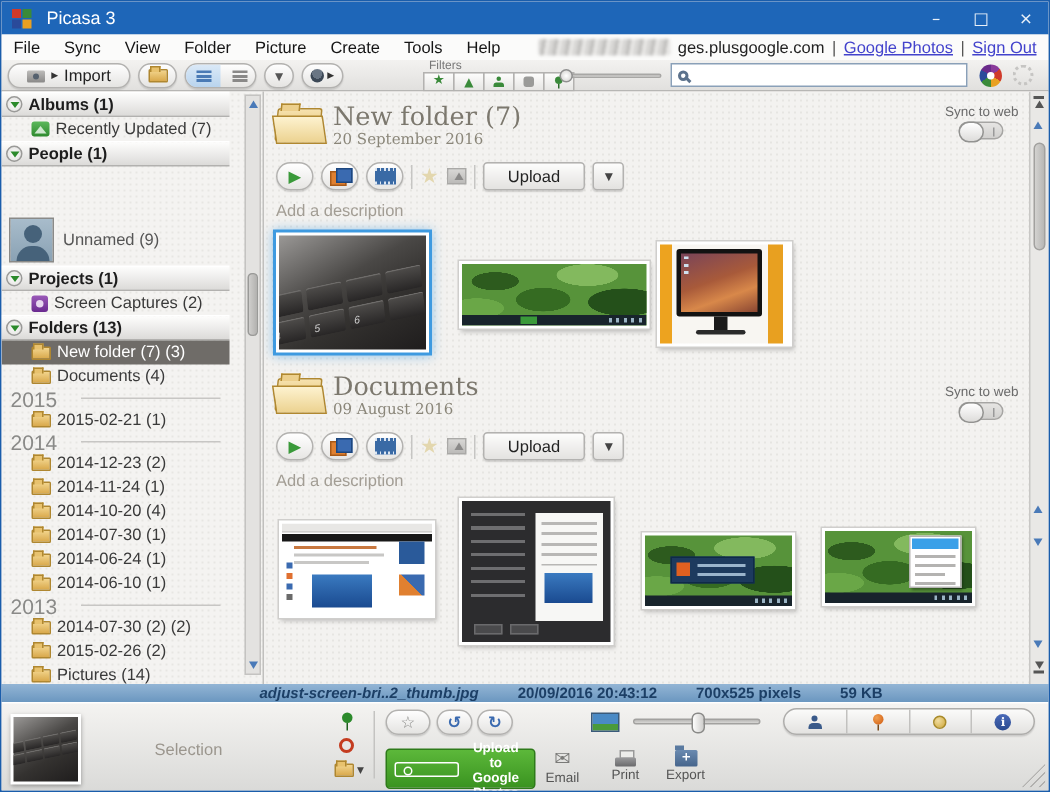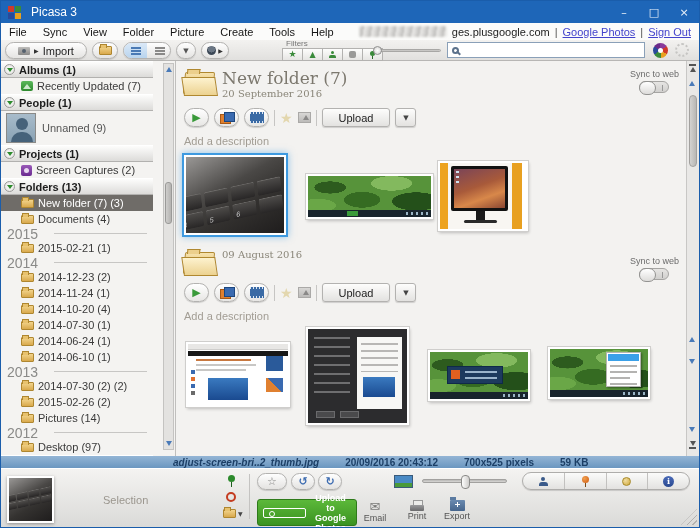--- a/index.html
+++ b/index.html
@@ -78,21 +78,21 @@
   .sb-rows{width:152px;}
   .sb-header{height:17px;background:linear-gradient(#fdfdfc,#dcdbd9);border-top:1px solid #fff;border-bottom:1px solid #b2b1af;
     display:flex;align-items:center;font-weight:bold;font-size:11px;color:#1d1d1d;padding-left:3px;}
   .collapse{width:11px;height:11px;border-radius:50%;background:radial-gradient(#fff,#dedddb);border:1px solid #9a9a98;
     margin-right:4px;display:flex;align-items:center;justify-content:center;}
   .collapse i{width:0;height:0;border-left:3px solid transparent;border-right:3px solid transparent;border-top:4px solid #2c8a2c;}
   .sb-item{height:16px;display:flex;align-items:center;padding-left:20px;font-size:11px;color:#3a3a3a;gap:4px;}
   .sb-item.selected{background:#6f6c68;color:#fff;}
   .sb-year{height:13px;display:flex;align-items:center;font-size:14px;color:#8a8a88;padding:0 6px;gap:16px;}
   .sb-year i{flex:1;border-top:1px solid #c7c6c4;}
-  .sb-person{height:34px;display:flex;align-items:center;padding-left:5px;font-size:11px;color:#555;gap:6px;}
+  .sb-person{height:34px;display:flex;align-items:center;padding-left:5px;font-size:11px;color:#555;gap:6px;margin-top:32px;}
   .person-thumb{width:30px;height:30px;background:linear-gradient(#a8bccb,#8aa2b4);border:1px solid #8a8a88;position:relative;overflow:hidden;}
   .person-thumb::before{content:"";position:absolute;left:9px;top:4px;width:12px;height:12px;border-radius:50%;background:#46627a;}
   .person-thumb::after{content:"";position:absolute;left:4px;bottom:-4px;width:22px;height:14px;border-radius:10px 10px 0 0;background:#46627a;}
   .i-folder{width:13px;height:9px;background:linear-gradient(#f2d48c,#d9a94c);border:1px solid #af8730;border-radius:1px;position:relative;flex-shrink:0;}
   .i-folder::before{content:"";position:absolute;left:0;top:-3px;width:5px;height:3px;background:#e8c26e;border:1px solid #af8730;border-bottom:none;}
   .i-album{width:12px;height:10px;background:linear-gradient(#5cb85c,#2e8a2e);border-radius:2px;position:relative;flex-shrink:0;}
   .i-album::after{content:"";position:absolute;left:2px;bottom:2px;width:0;height:0;border-left:4px solid transparent;border-right:4px solid transparent;border-bottom:5px solid #cfe8cf;}
   .i-project{width:11px;height:11px;background:linear-gradient(#9a5ab8,#6a2a90);border-radius:2px;position:relative;flex-shrink:0;}
   .i-project::after{content:"";position:absolute;left:3px;top:3px;width:5px;height:5px;border-radius:50%;background:#e8d8f0;}
   .sb-scroll{position:absolute;top:2px;bottom:6px;right:1px;width:11px;background:#e3e2e0;border:1px solid #c4c3c1;}
@@ -533,20 +533,21 @@
                 <div class="mon-base"></div>
             </div>
           </div>
         </div>
       </div>
 
       <div class="section" style="top:188px;">
         <div class="sec-head">
           <div class="big-folder"></div>
           <div>
+            <div class="sec-title">Documents</div>
             <div class="sec-date">09 August 2016</div>
           </div>
         </div>
         <div class="actionbar">
           <div class="act-btn">
               <span class="play-glyph ico">▶</span>
             </div>
           <div class="act-btn">
               <span class="collage-ico"></span>
             </div>

